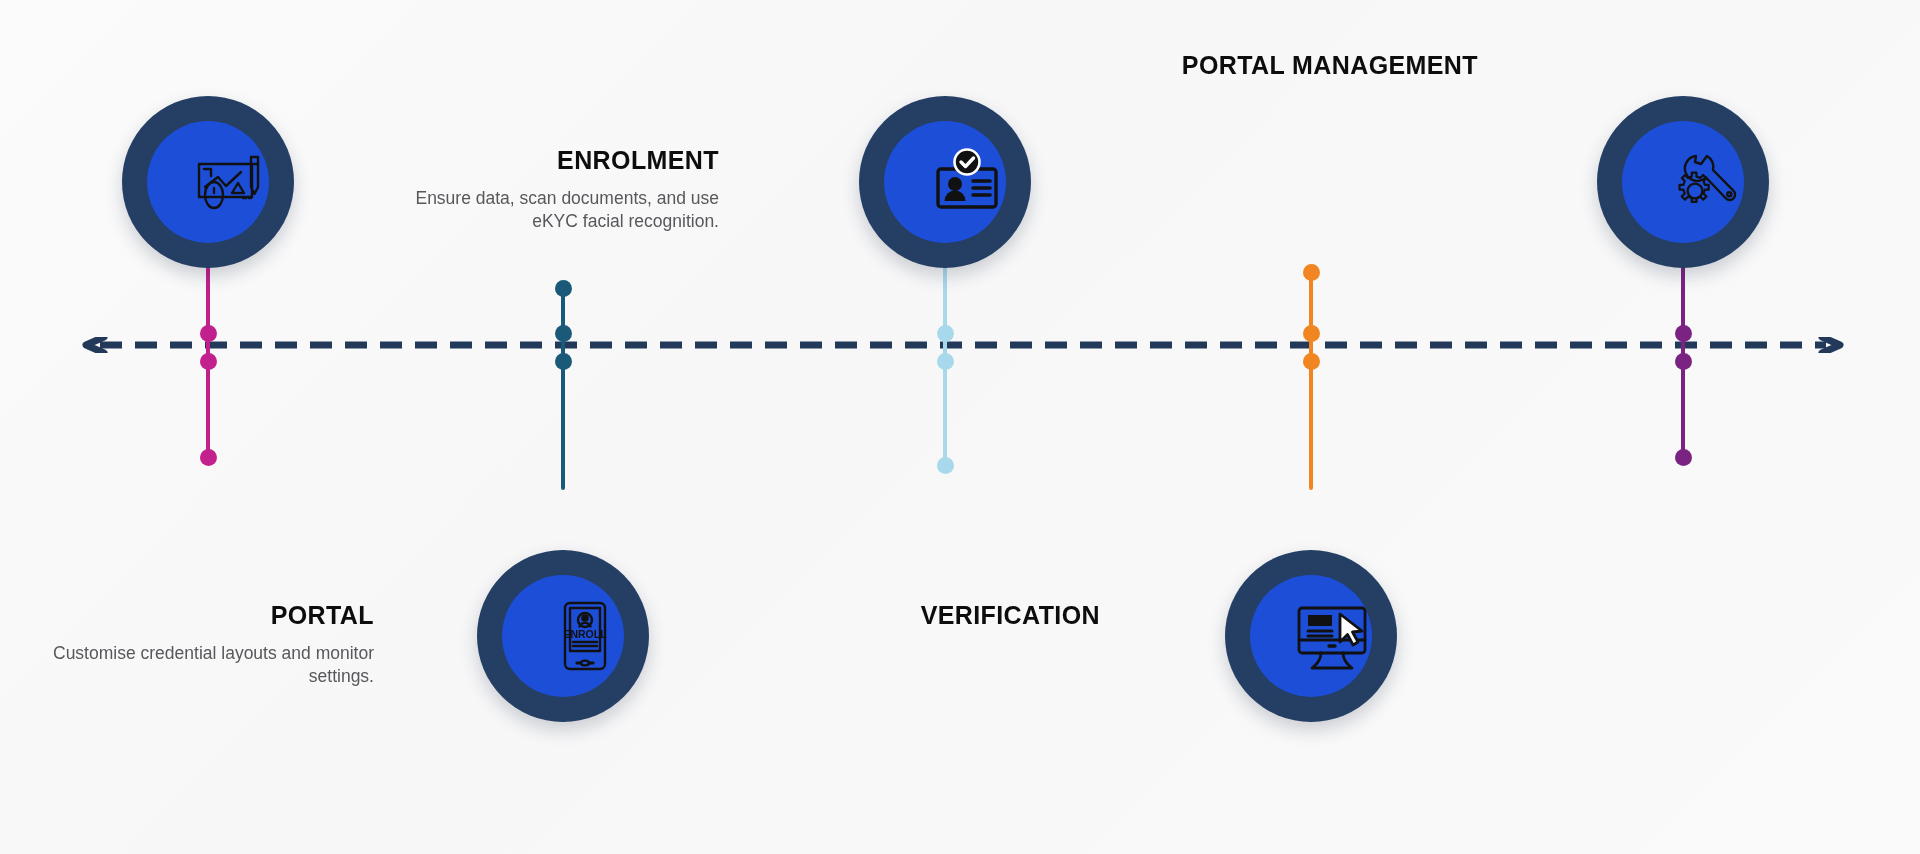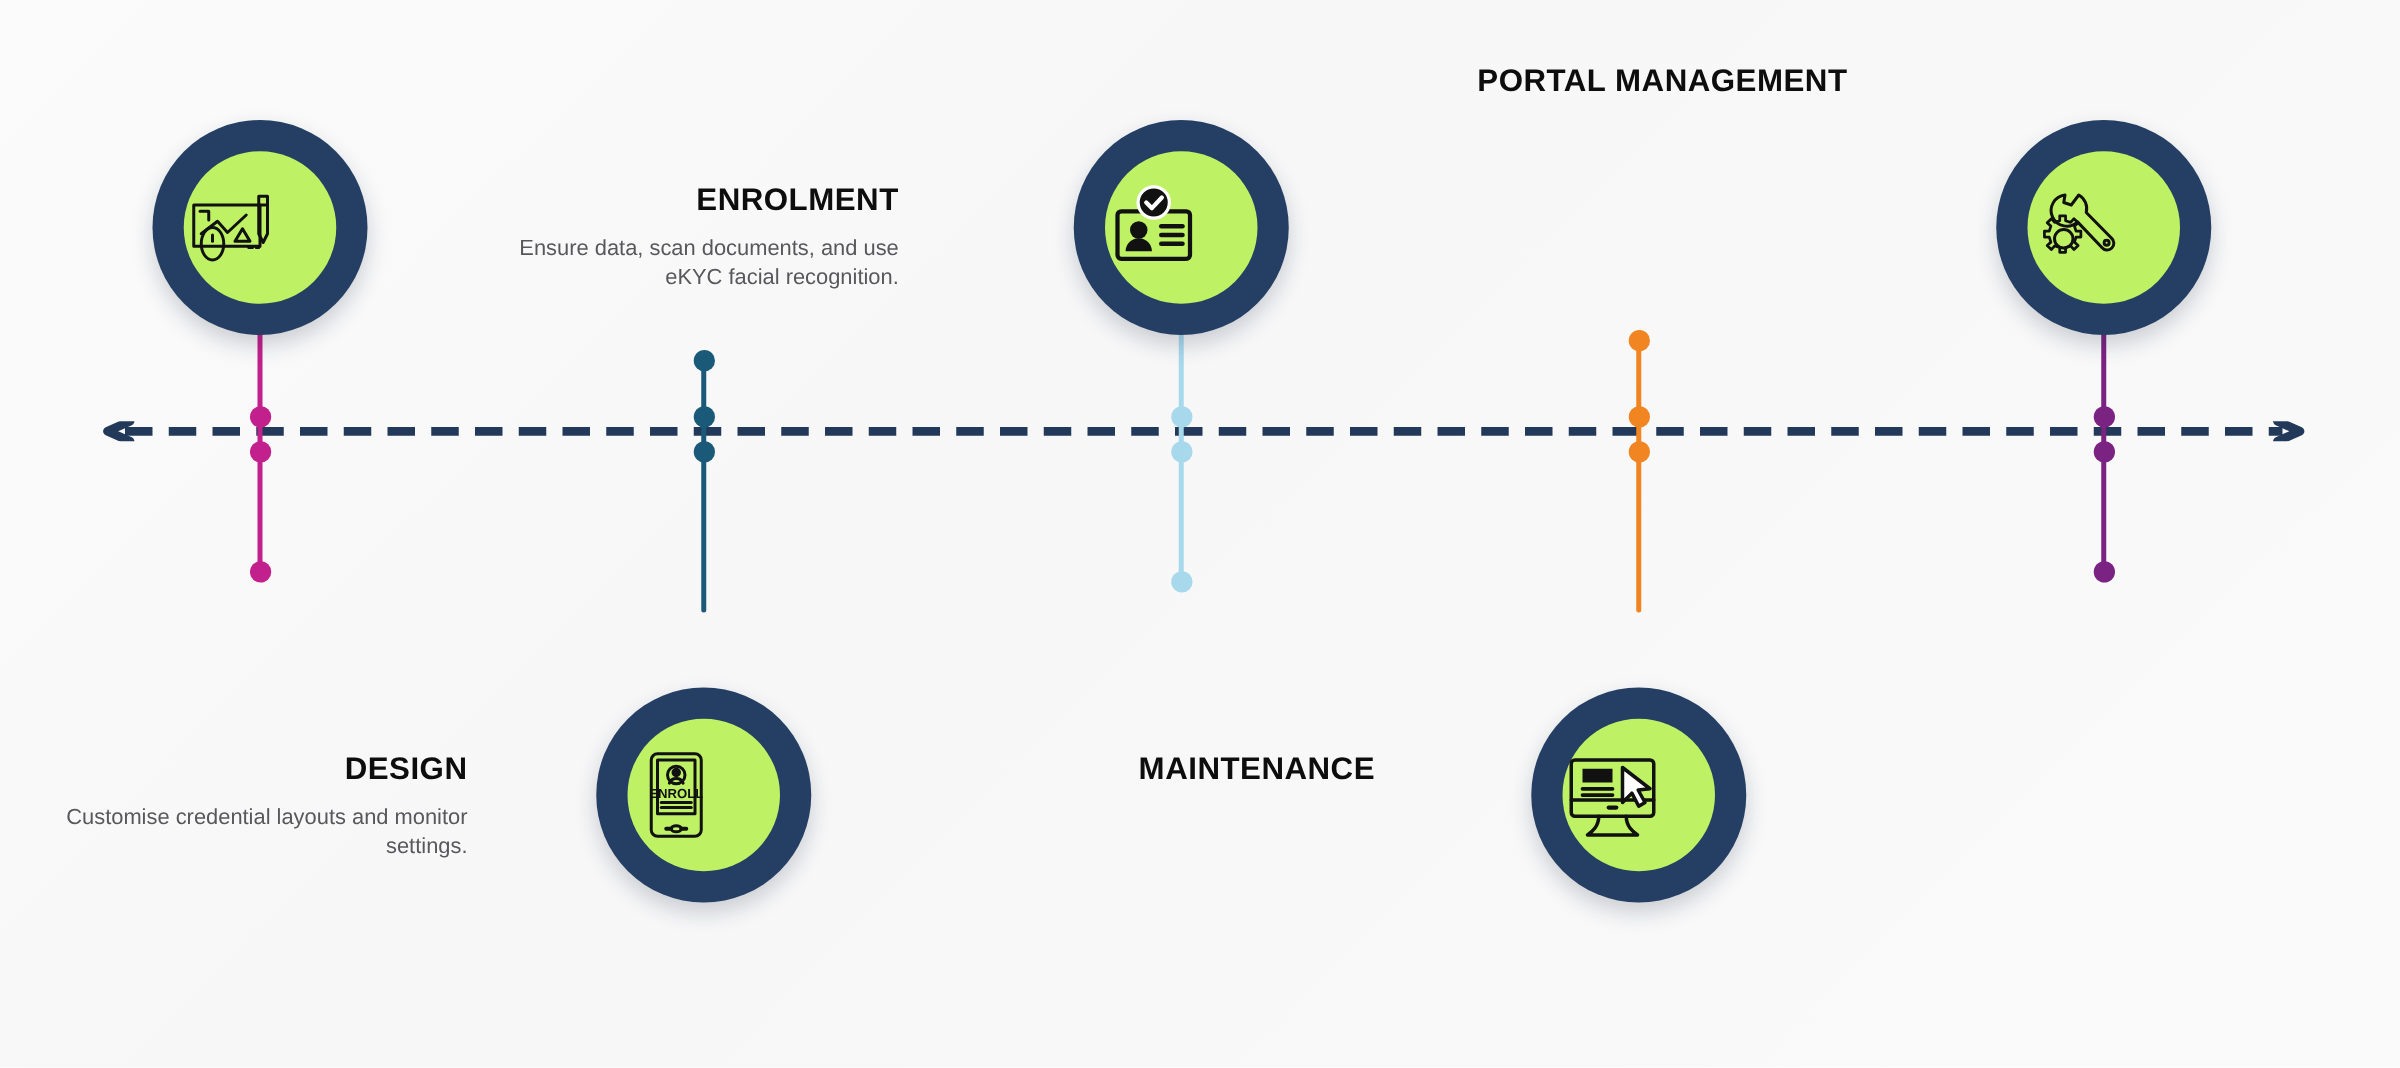--- a/index.html
+++ b/index.html
@@ -60,24 +60,24 @@
     background: #243f63;
     display: flex;
     align-items: center;
     justify-content: center;
     box-shadow: 0 8px 18px rgba(20,35,60,0.20);
   }
   .node-inner {
     width: 122px;
     height: 122px;
     border-radius: 50%;
-    background: #bef264;
+    background: #1d4ed8;
     display: flex;
     align-items: center;
-    justify-content: flex-start;
+    justify-content: flex-end;
   }
   .node-inner svg { display: block; }
 
   
   .block {
     position: absolute;
     text-align: right;
   }
   .block .title {
     font-size: 25px;
@@ -128,21 +128,21 @@
           <path d="M60 14 L67 14 L67 44 L63.5 51 L60 44 Z"></path>
           <line x1="60" y1="21" x2="67" y2="21"></line>
           <ellipse cx="23" cy="52" rx="9" ry="13"></ellipse>
           <line x1="23" y1="45" x2="23" y2="50"></line>
         </g>
       </svg>
     </div>
   </div>
 
   <div class="block" style="left:44px; top:600px; width:330px;">
-    <p class="title">DESIGN</p>
+    <p class="title">PORTAL</p>
     <p class="desc">Customise credential layouts and monitor settings.</p>
   </div>
 
   <div class="connector" style="left:563px; top:284px;">
     <div class="conn-line" style="top:0; height:206px; background:#1a5a78;"></div>
     <div class="conn-dot" style="top:-4px; background:#1a5a78;"></div>
     <div class="conn-dot" style="top:41px; background:#1a5a78;"></div>
     <div class="conn-dot" style="top:69px; background:#1a5a78;"></div>
   </div>
 
@@ -189,21 +189,21 @@
           <line x1="45" y1="45" x2="62" y2="45"></line>
           <line x1="45" y1="52" x2="62" y2="52"></line>
         </g>
         <circle cx="39" cy="19" r="12.5" fill="#111" stroke="#fff" stroke-width="2.6"></circle>
         <polyline points="33,19 37.5,23.5 45.5,15" fill="none" stroke="#fff" stroke-width="3.4" stroke-linecap="round" stroke-linejoin="round"></polyline>
       </svg>
     </div>
   </div>
 
   <div class="block" style="left:790px; top:600px; width:310px;">
-    <p class="title">MAINTENANCE</p>
+    <p class="title">VERIFICATION</p>
   </div>
 
   <div class="connector" style="left:1311px; top:268px;">
     <div class="conn-line" style="top:0; height:222px; background:#f08521;"></div>
     <div class="conn-dot" style="top:-4px; background:#f08521;"></div>
     <div class="conn-dot" style="top:57px; background:#f08521;"></div>
     <div class="conn-dot" style="top:85px; background:#f08521;"></div>
   </div>
 
   <div class="block" style="left:1145px; top:50px; width:333px;">

